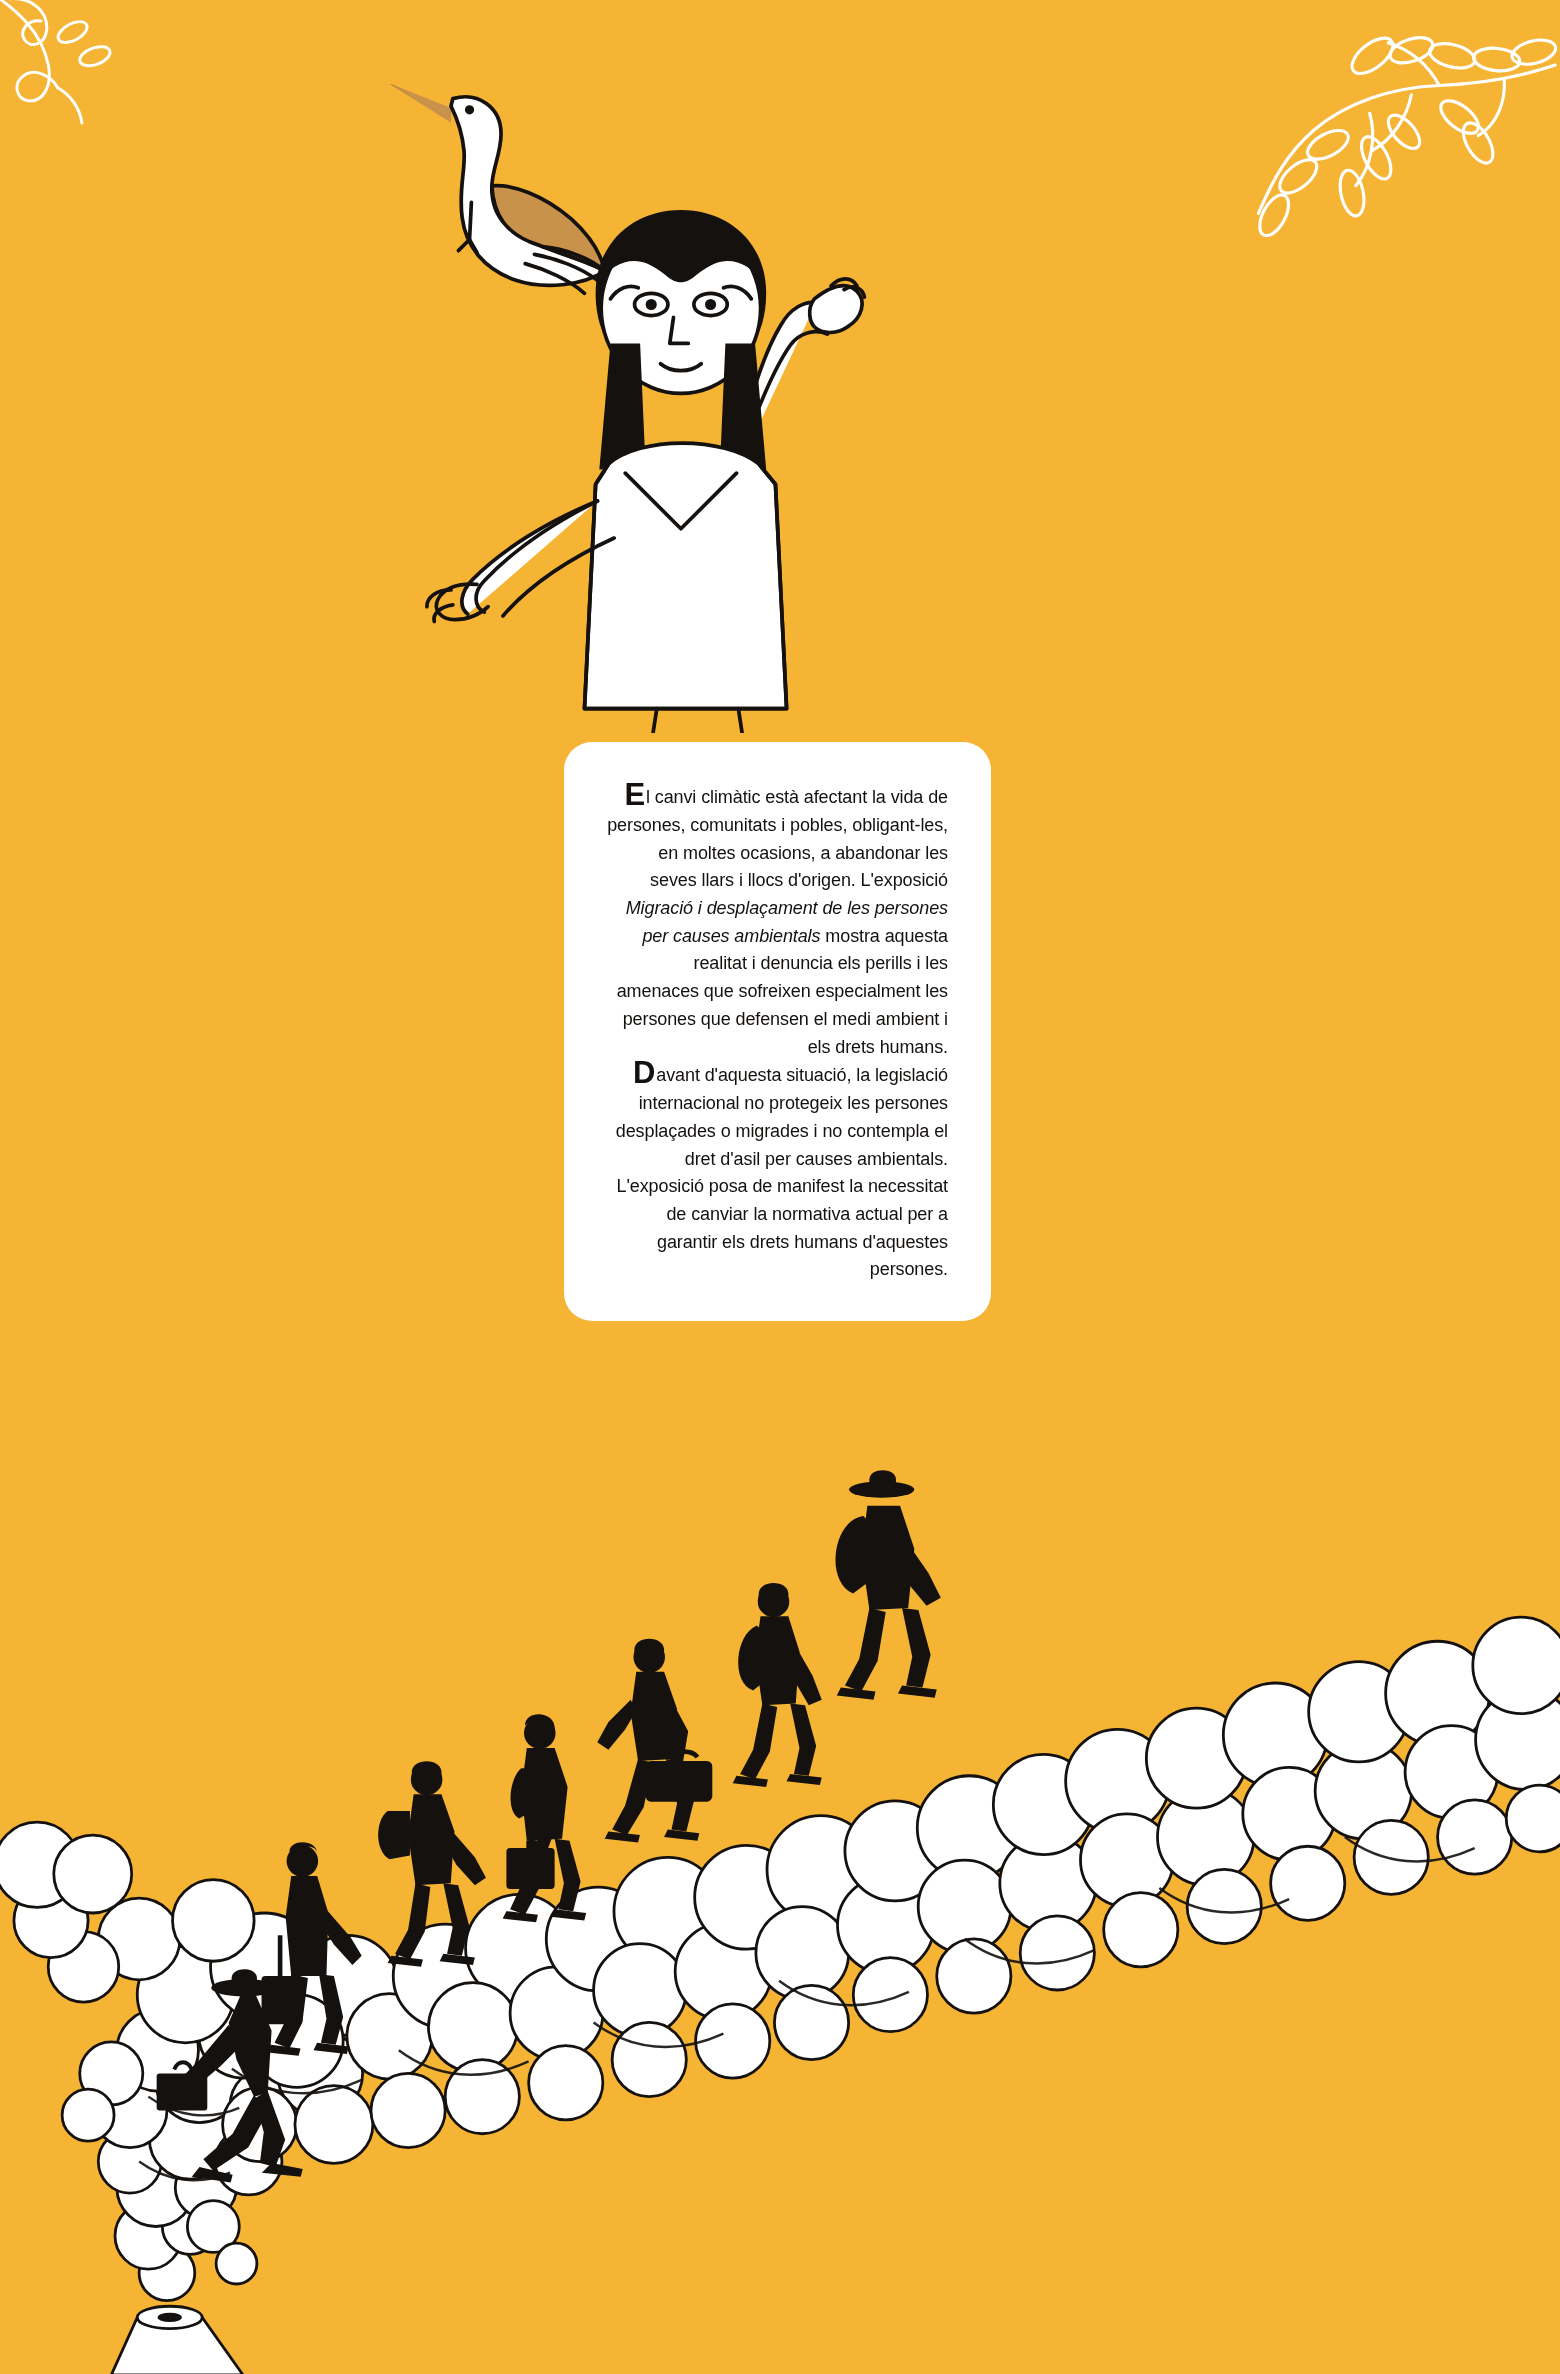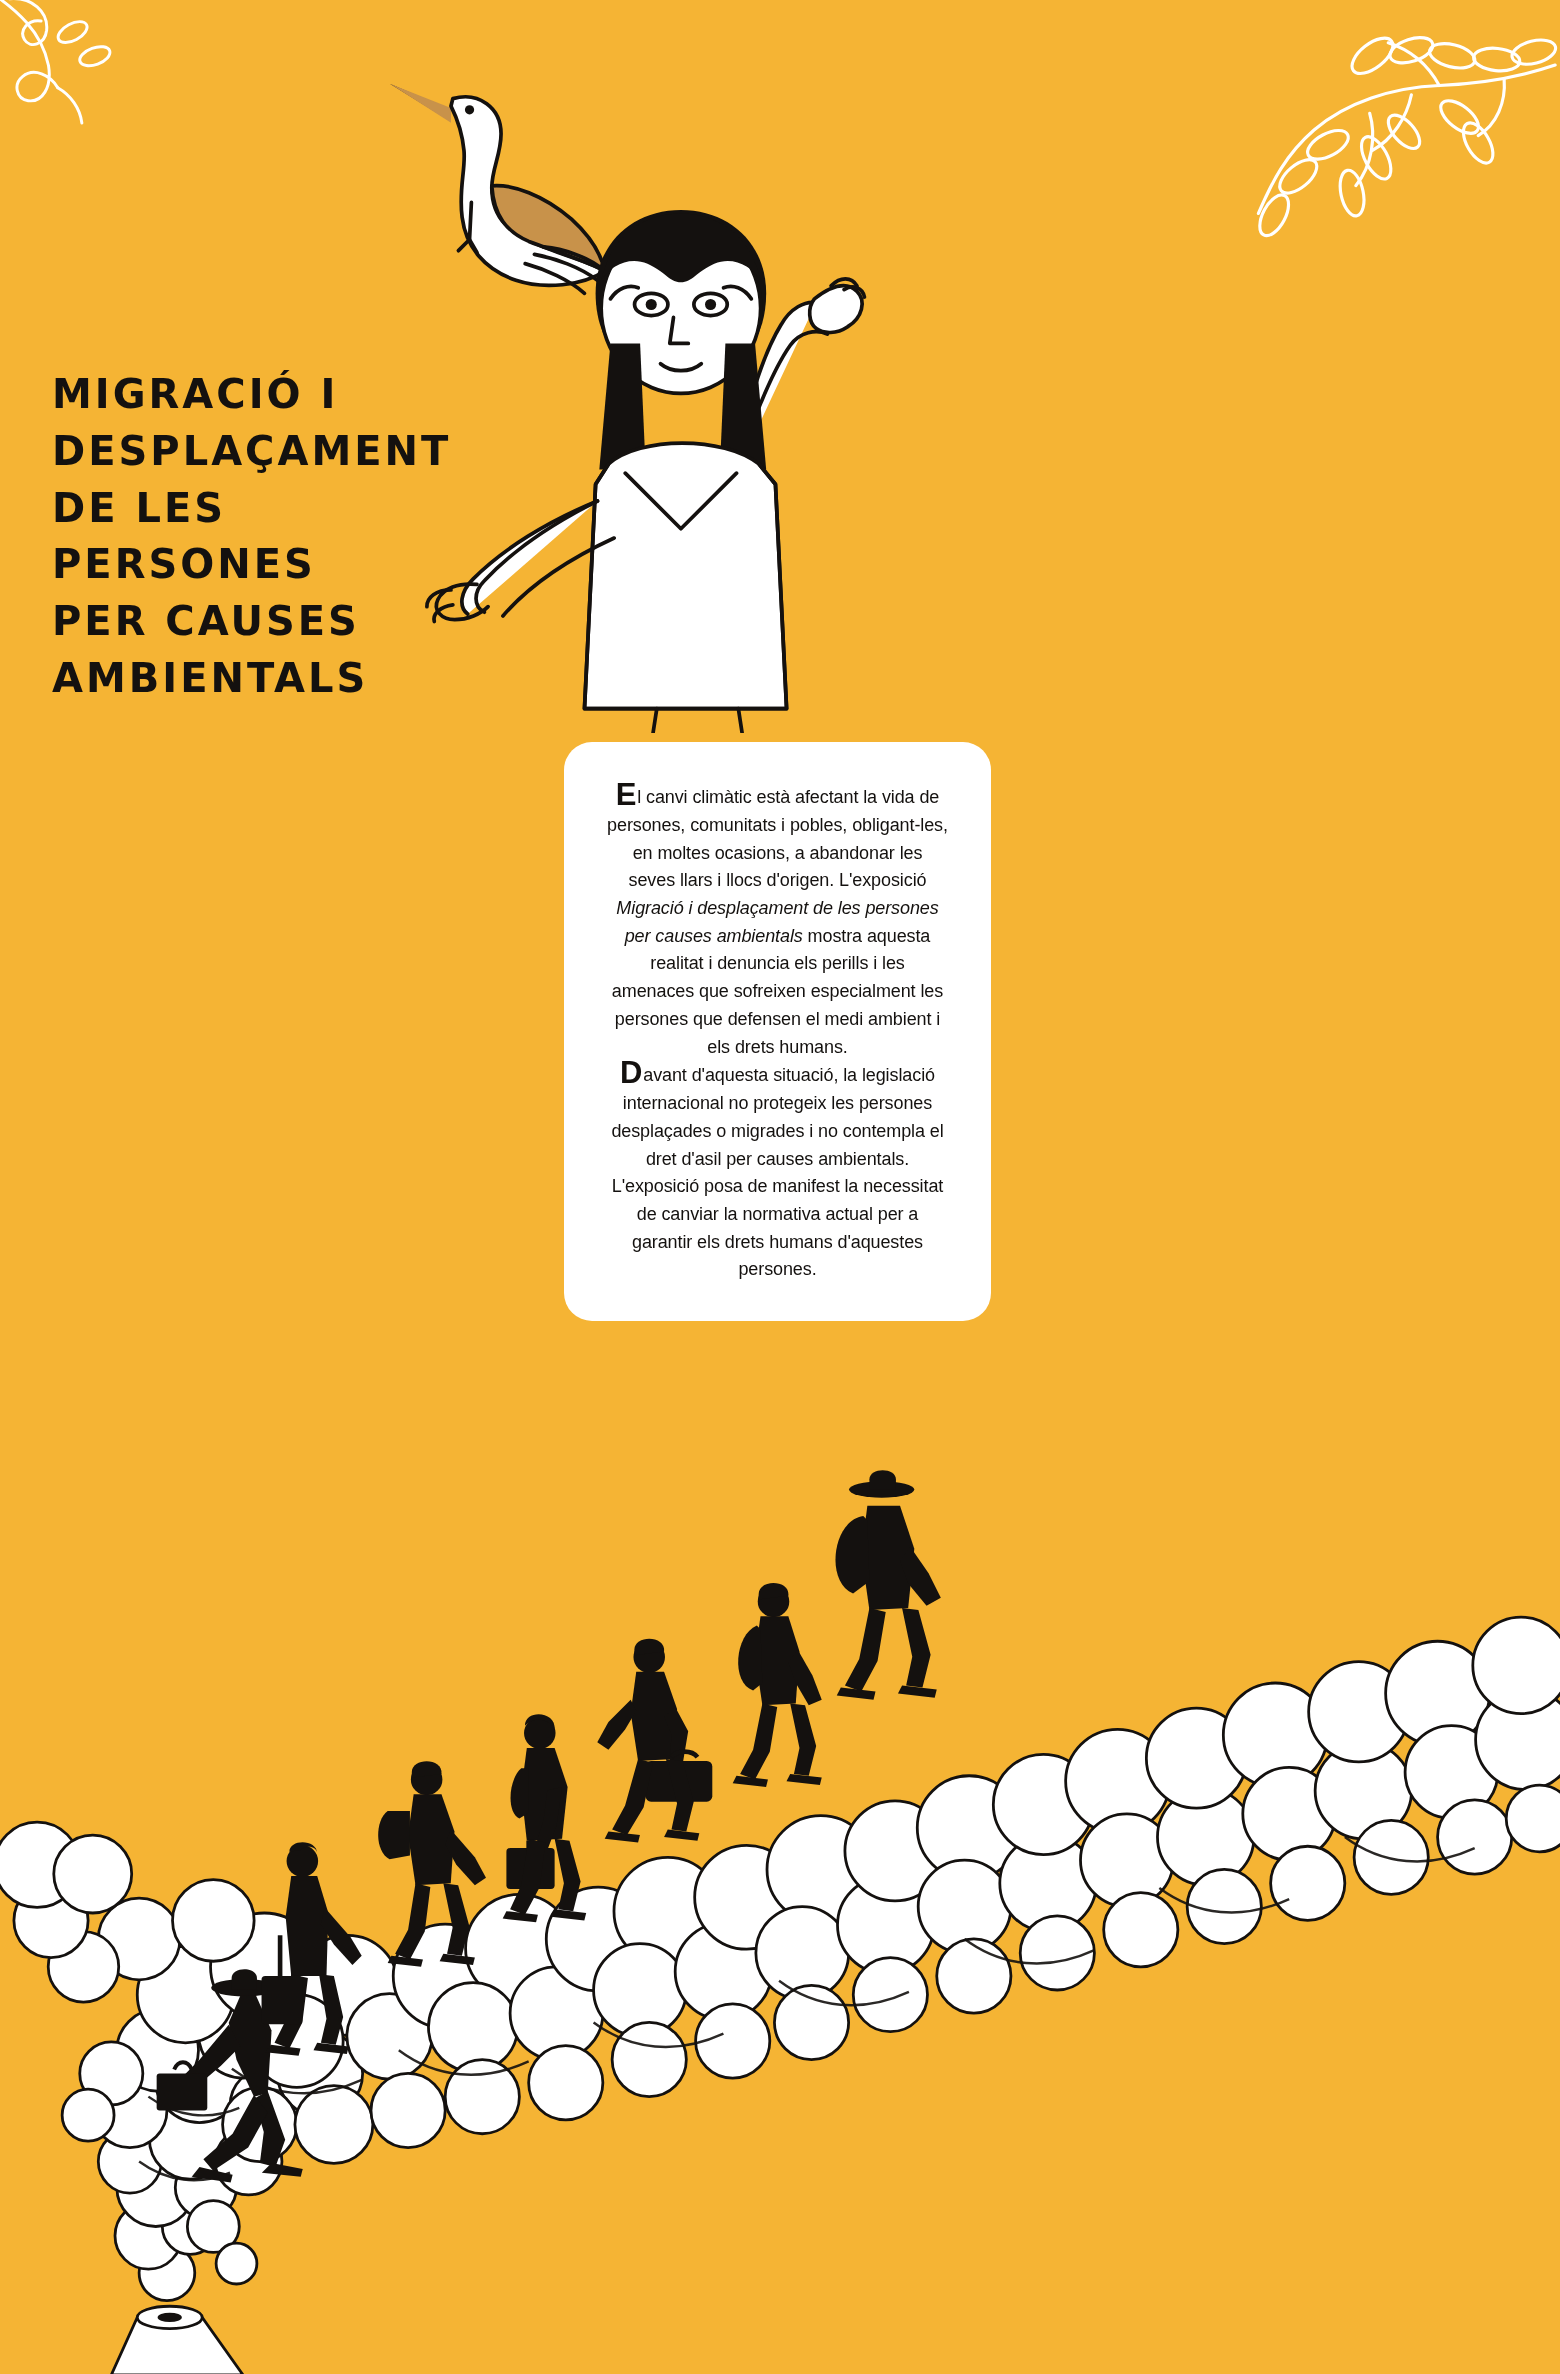--- a/index.html
+++ b/index.html
@@ -76,21 +76,21 @@
     border-radius: 28px;
     padding: 41px 43px 37px 43px;
     box-sizing: border-box;
   }
   .card p {
     margin: 0;
     color: #14110f;
     font-family: "Liberation Sans", sans-serif;
     font-size: 18px;
     line-height: 1.54;
-    text-align: center;
+    text-align: right;
     letter-spacing: -0.1px;
   }
   .card p + p {
   }
   .dropcap {
     font-size: 31px;
     font-weight: bold;
     line-height: 0.8;
     vertical-align: -1.9px;
     padding-right: 0.9px;
@@ -136,26 +136,20 @@
     <ellipse cx="372" cy="124" rx="24" ry="12" transform="rotate(60 372 124)"></ellipse>
     <ellipse cx="352" cy="96" rx="24" ry="12" transform="rotate(38 352 96)"></ellipse>
     <ellipse cx="262" cy="140" rx="25" ry="12" transform="rotate(62 262 140)"></ellipse>
     <ellipse cx="236" cy="178" rx="25" ry="12" transform="rotate(78 236 178)"></ellipse>
     <ellipse cx="292" cy="112" rx="22" ry="11" transform="rotate(48 292 112)"></ellipse>
     <ellipse cx="210" cy="126" rx="24" ry="12" transform="rotate(-28 210 126)"></ellipse>
     <ellipse cx="178" cy="160" rx="24" ry="12" transform="rotate(-40 178 160)"></ellipse>
     <ellipse cx="152" cy="202" rx="24" ry="12" transform="rotate(-62 152 202)"></ellipse>
   </svg>
 
-  <div class="title">MIGRACIÓ I
-DESPLAÇAMENT
-DE LES
-PERSONES
-PER CAUSES
-AMBIENTALS</div>
 
   <svg class="illustration" viewBox="0 0 740 720" fill="none">
     <g stroke="#14110f" stroke-width="4" stroke-linejoin="round" stroke-linecap="round">
 
       <g>
         <path d="M95 60 L 30 20 L 95 48 Z" fill="#14110f" stroke="none"></path>
         <path d="M30 20 L 96 46 L 96 62 Z" fill="#c8924a" stroke="none"></path>
         <path d="M98 36 C 126 28, 150 46, 150 74 C 150 96, 140 112, 140 132 C 140 166, 160 182, 196 196 C 226 208, 250 214, 262 222 C 238 238, 196 242, 166 232 C 132 220, 112 196, 108 164 C 104 134, 112 112, 110 92 C 108 70, 100 52, 96 44 Z" fill="#ffffff"></path>
         <path d="M140 130 C 162 128, 196 140, 226 166 C 248 186, 258 204, 262 222 C 240 210, 206 200, 180 190 C 156 180, 142 162, 140 130 Z" fill="#c8924a"></path>
         <path d="M196 196 C 216 198, 244 206, 262 222"></path>

